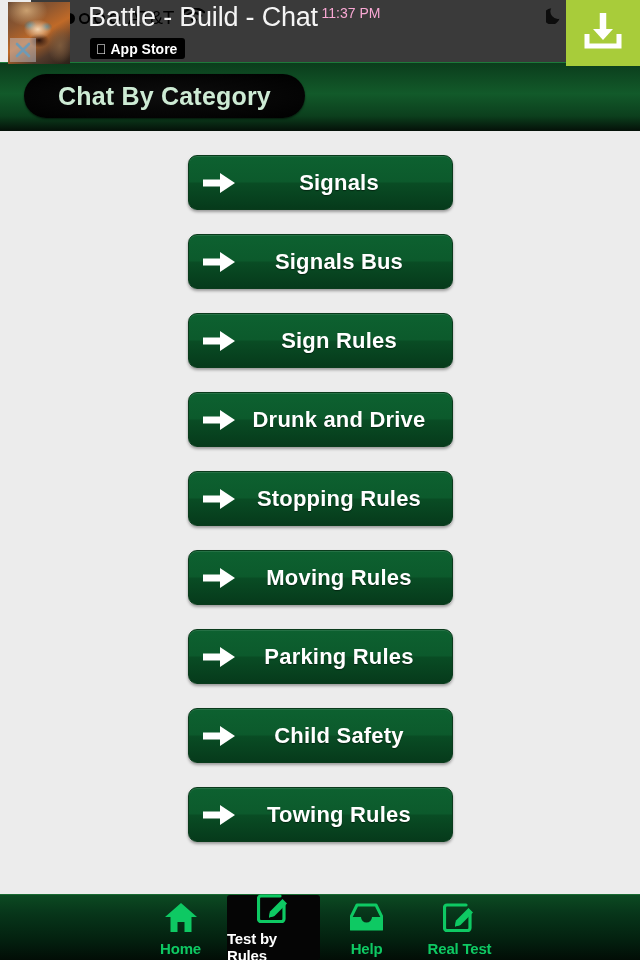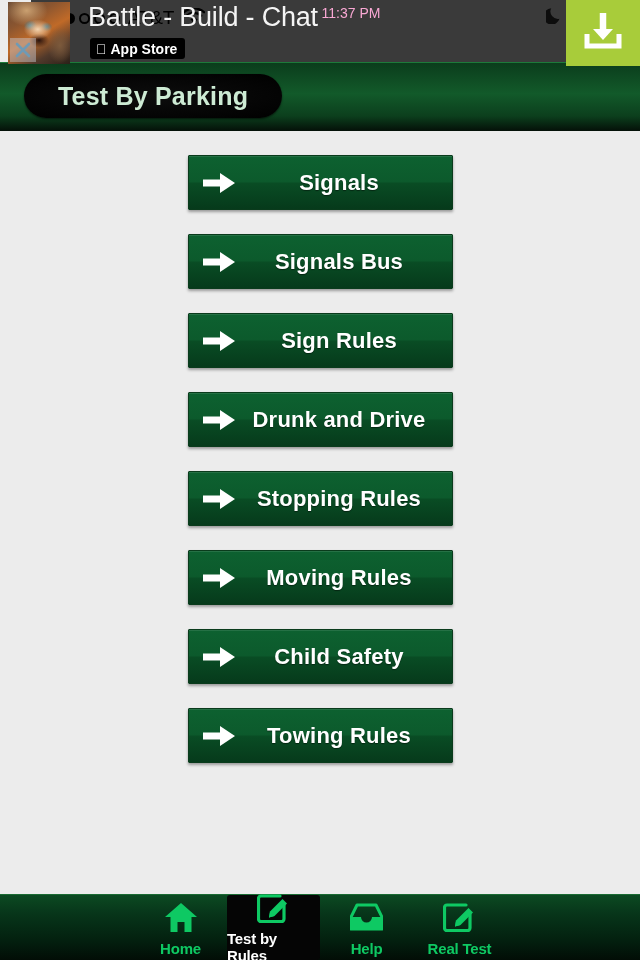--- a/index.html
+++ b/index.html
@@ -192,21 +192,21 @@
   }
   .btn-list {
     position: relative;
     padding-top: 24px;
   }
   .cat-button {
     position: relative;
     width: 265px;
     height: 55px;
     margin: 0 auto 24px auto;
-    border-radius: 1px;
+    border-radius: 9px;
     background: linear-gradient(to bottom, #0d6130 0%, #0c5a2c 48%, #094c24 52%, #063a1b 100%);
     border: 1px solid #0a3b1c;
     box-shadow: 0 2px 3px rgba(0,0,0,0.35), inset 0 1px 0 rgba(255,255,255,0.10);
     display: flex;
     align-items: center;
     cursor: pointer;
   }
   .cat-arrow {
     flex: 0 0 auto;
     width: 52px;
@@ -330,21 +330,21 @@
         <path d="M22 3 L22 22" stroke="#fff" stroke-width="6.5" stroke-linecap="butt"></path>
         <path d="M12 19 L22 30 L32 19 Z" fill="#fff"></path>
         <path d="M6 24 L6 36 L38 36 L38 24" stroke="#fff" stroke-width="5" fill="none" stroke-linejoin="miter"></path>
       </svg>
     </span>
   </div>
 </div>
 
 <div class="nav-header">
   <div class="header-pill">
-    <span class="header-pill-text">Test By Parking</span>
+    <span class="header-pill-text">Chat By Category</span>
   </div>
 </div>
 
 <div class="content">
   <div class="btn-list" id="cat-list">
       <div class="cat-button">
         <span class="cat-arrow">
           <svg width="34" height="26" viewBox="0 0 34 26">
             <path d="M1 9.5 L18 9.5 L18 3 L33 13 L18 23 L18 16.5 L1 16.5 Z" fill="#ffffff"></path>
           </svg>
@@ -383,20 +383,28 @@
         </span>
         <span class="cat-label">Stopping Rules</span>
       </div>
       <div class="cat-button">
         <span class="cat-arrow">
           <svg width="34" height="26" viewBox="0 0 34 26">
             <path d="M1 9.5 L18 9.5 L18 3 L33 13 L18 23 L18 16.5 L1 16.5 Z" fill="#ffffff"></path>
           </svg>
         </span>
         <span class="cat-label">Moving Rules</span>
+      </div>
+      <div class="cat-button">
+        <span class="cat-arrow">
+          <svg width="34" height="26" viewBox="0 0 34 26">
+            <path d="M1 9.5 L18 9.5 L18 3 L33 13 L18 23 L18 16.5 L1 16.5 Z" fill="#ffffff"></path>
+          </svg>
+        </span>
+        <span class="cat-label">Parking Rules</span>
       </div>
       <div class="cat-button">
         <span class="cat-arrow">
           <svg width="34" height="26" viewBox="0 0 34 26">
             <path d="M1 9.5 L18 9.5 L18 3 L33 13 L18 23 L18 16.5 L1 16.5 Z" fill="#ffffff"></path>
           </svg>
         </span>
         <span class="cat-label">Child Safety</span>
       </div>
       <div class="cat-button">

